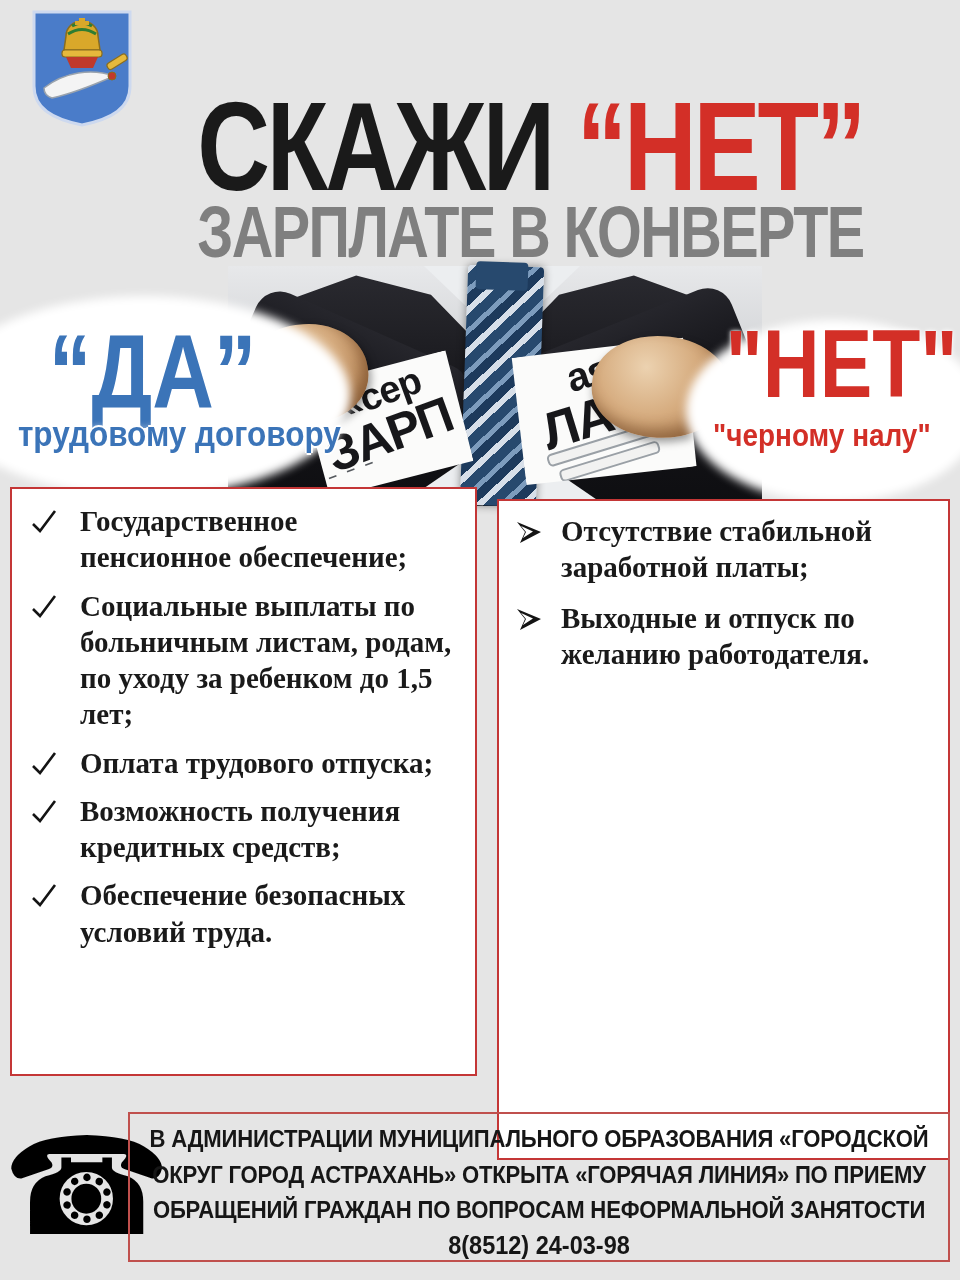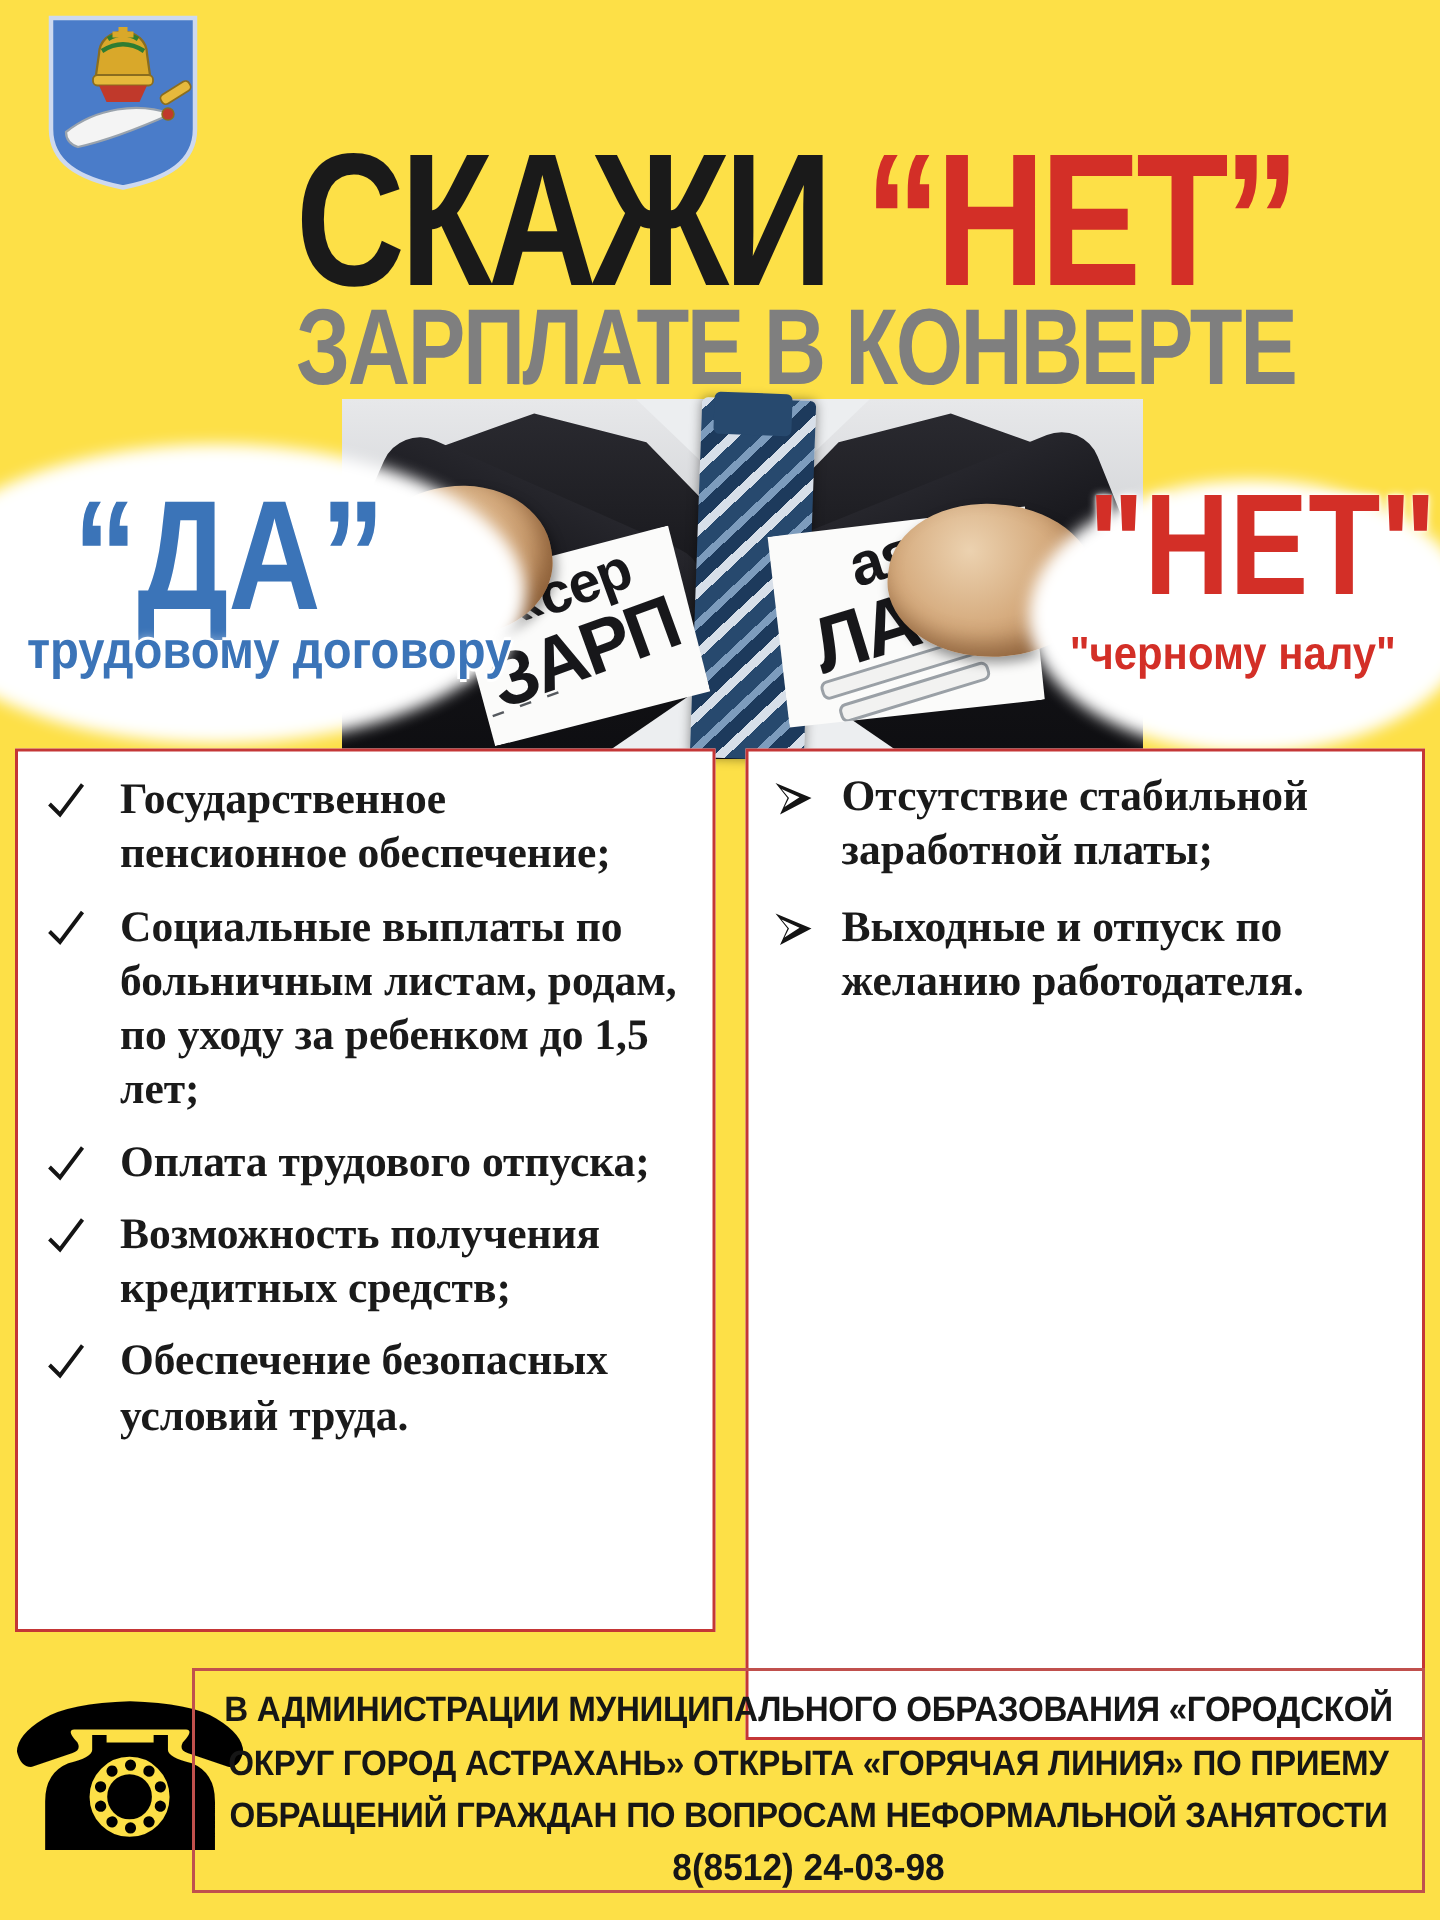--- a/index.html
+++ b/index.html
@@ -2,21 +2,21 @@
 <html style="--red: #d32f27; --gray: #7f7f7f; --blue: #3b74b8; --box-border: #c43636; --warning-red: #d01f1f; --banner-border: #c0504d; --text: #1a1a1a; --emblem-blue: #4a7cc9;"><head>
 <meta charset="utf-8">
 <style>
   :root{
     --red:#d32f27; --gray:#7f7f7f; --blue:#3b74b8; --box-border:#c43636;
     --warning-red:#d01f1f; --banner-border:#c0504d; --text:#1a1a1a; --emblem-blue:#4a7cc9;
   }
   html,body{margin:0;padding:0;background:#888;}
   .poster{
     position:relative; width:960px; height:1280px; margin:0 auto;
-    background:#fde047; overflow:hidden;
+    background:#e5e5e5; overflow:hidden;
     font-family:"Liberation Sans", sans-serif;
     text-decoration:underline;
   }
   .abs{position:absolute;}
   .cond{display:inline-block; transform:scaleX(0.8); transform-origin:50% 50%; white-space:nowrap;}
 
   
   .title1{left:80px; top:84px; width:900px; text-align:center;
           font-weight:bold; font-size:126px; line-height:1.0; letter-spacing:-4px; color:var(--text);}
   .title1 .red{color:var(--red);}
@@ -70,21 +70,21 @@
             color:var(--blue); text-shadow:0 0 6px #fff,0 0 2px #fff;}
   .da-sub{left:0; top:148px; width:340px; text-align:center; font-weight:bold; font-size:35px;
           color:var(--blue); text-shadow:0 2px 0 #fff,0 -2px 0 #fff,2px 0 0 #fff,-2px 0 0 #fff,0 0 8px #fff;}
   .net-quote{left:700px; top:52px; width:250px; text-align:center; font-weight:bold; font-size:96px; line-height:.95;
              color:var(--red); text-shadow:0 0 6px #fff,0 0 2px #fff;}
   .net-sub{left:684px; top:152px; width:276px; text-align:center; font-weight:bold; font-size:31px;
            color:var(--red); text-shadow:0 2px 0 #fff,0 -2px 0 #fff,2px 0 0 #fff,-2px 0 0 #fff,0 0 8px #fff;}
 
   
   .box{background:#fff; border:2px solid var(--box-border); overflow:hidden;}
-  .box-left{left:10px; top:499px; width:467px; height:589px; padding:14px 20px 6px 10px; box-sizing:border-box;}
+  .box-left{left:10px; top:487px; width:467px; height:589px; padding:14px 20px 6px 10px; box-sizing:border-box;}
   .box-right{left:497px; top:499px; width:453px; height:661px; padding:12px 12px 6px 8px; box-sizing:border-box;}
   .li{position:relative; padding-left:58px; font-family:"Liberation Serif", serif; font-weight:bold;
       font-size:29px; line-height:1.25; color:var(--text); margin-bottom:12px;}
   .box-right .li{font-size:29px; margin-bottom:14px; padding-left:54px;}
   .bullet{position:absolute; left:8px; top:5px; width:28px; height:28px;}
   .warning{margin-top:10px; padding:0 2px; font-family:"Liberation Serif", serif; font-weight:bold;
            font-size:30px; line-height:1.3; color:var(--warning-red);
            text-decoration:underline; text-decoration-thickness:2px; text-underline-offset:5px;}
 
   

